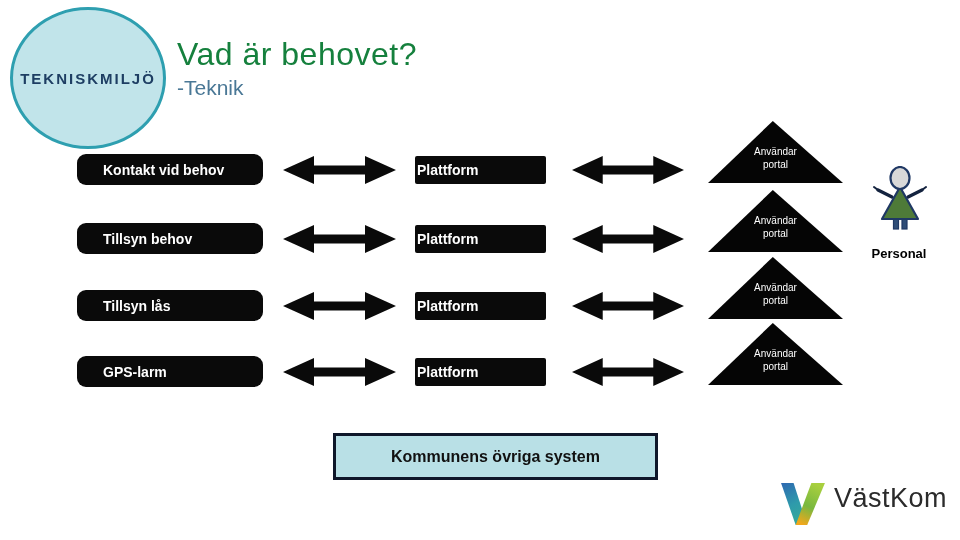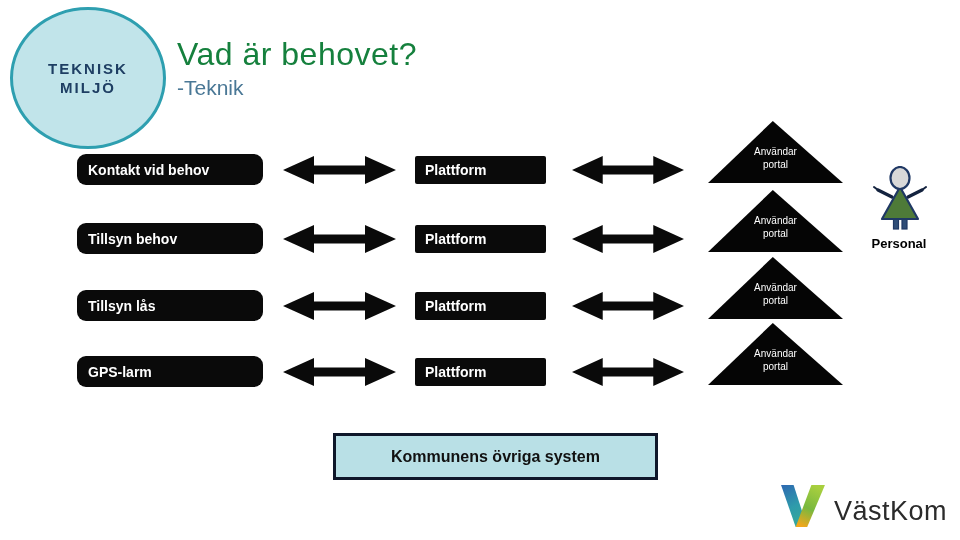--- a/index.html
+++ b/index.html
@@ -4,63 +4,63 @@
 <style>
   html,body{margin:0;padding:0;}
   .slide{
     position:relative;width:960px;height:540px;background:#ffffff;overflow:hidden;
     font-family:"Liberation Sans", sans-serif;
   }
   
   .badge{
     position:absolute;left:10px;top:7px;width:156px;height:142px;border-radius:50%;
     background:#c1e4ea;border:3px solid #2e9fb0;box-sizing:border-box;
-    display:flex;flex-direction:column;align-items:center;justify-content:center;
+    display:flex;flex-direction:row;align-items:center;justify-content:center;
     color:#1e3e63;font-weight:bold;font-size:15px;letter-spacing:2px;line-height:19px;
     text-align:center;
   }
   
   .title{position:absolute;left:177px;top:36px;font-size:32px;color:#15803d;letter-spacing:.5px;}
   .subtitle{position:absolute;left:177px;top:76px;font-size:21px;color:#4a7896;}
   
   .row{position:absolute;left:0;top:0;width:100%;height:0;}
   .need-box{
     position:absolute;left:77px;top:-16px;width:186px;height:31px;background:#0a0a0a;
     border-radius:9px;color:#fff;font-weight:bold;font-size:14px;
-    display:flex;align-items:center;padding-left:11px;box-sizing:border-box;
+    display:flex;align-items:center;padding-left:26px;box-sizing:border-box;
   }
   .platform-box{
     position:absolute;left:415px;top:-14px;width:131px;height:28px;background:#0a0a0a;
     border-radius:2px;color:#fff;font-weight:bold;font-size:14px;
-    display:flex;align-items:center;padding-left:10px;box-sizing:border-box;
+    display:flex;align-items:center;padding-left:2px;box-sizing:border-box;
   }
   .arrow{position:absolute;top:-14px;height:28px;}
   .arrow.a1{left:283px;width:113px;}
   .arrow.a2{left:572px;width:112px;}
   .arrow svg{display:block;width:100%;height:100%;}
   .portal-tri{
     position:absolute;left:708px;top:-49px;width:135px;height:62px;background:#050505;
     clip-path:polygon(48% 0%,100% 100%,0% 100%);
     display:flex;flex-direction:column;justify-content:flex-end;align-items:center;
     padding-bottom:12px;box-sizing:border-box;
     color:#ffffff;font-size:10px;line-height:13px;text-align:center;
   }
   
   .person{position:absolute;left:868px;top:166px;width:62px;text-align:center;}
   .person svg{display:block;margin:0 auto;}
-  .person-label{font-size:13px;font-weight:bold;color:#000;margin-top:4px;}
+  .person-label{font-size:13px;font-weight:bold;color:#000;margin-top:14px;}
   
   .bottom-box{
     position:absolute;left:333px;top:433px;width:325px;height:47px;background:#b9e0e6;
     border:3px solid #0f172a;box-sizing:border-box;
     display:flex;align-items:center;justify-content:center;
     font-size:16px;font-weight:bold;color:#111;
   }
   
-  .logo{position:absolute;left:780px;top:483px;height:44px;display:flex;align-items:flex-end;gap:8px;}
+  .logo{position:absolute;left:780px;top:483px;height:44px;display:flex;align-items:flex-start;gap:8px;}
   .logo-text{font-size:27px;color:#2b2b2b;letter-spacing:.5px;}
 </style>
 </head>
 <body>
 
 <div class="slide">
 
   <div class="badge">
     <span>TEKNISK</span>
     <span>MILJÖ</span>

